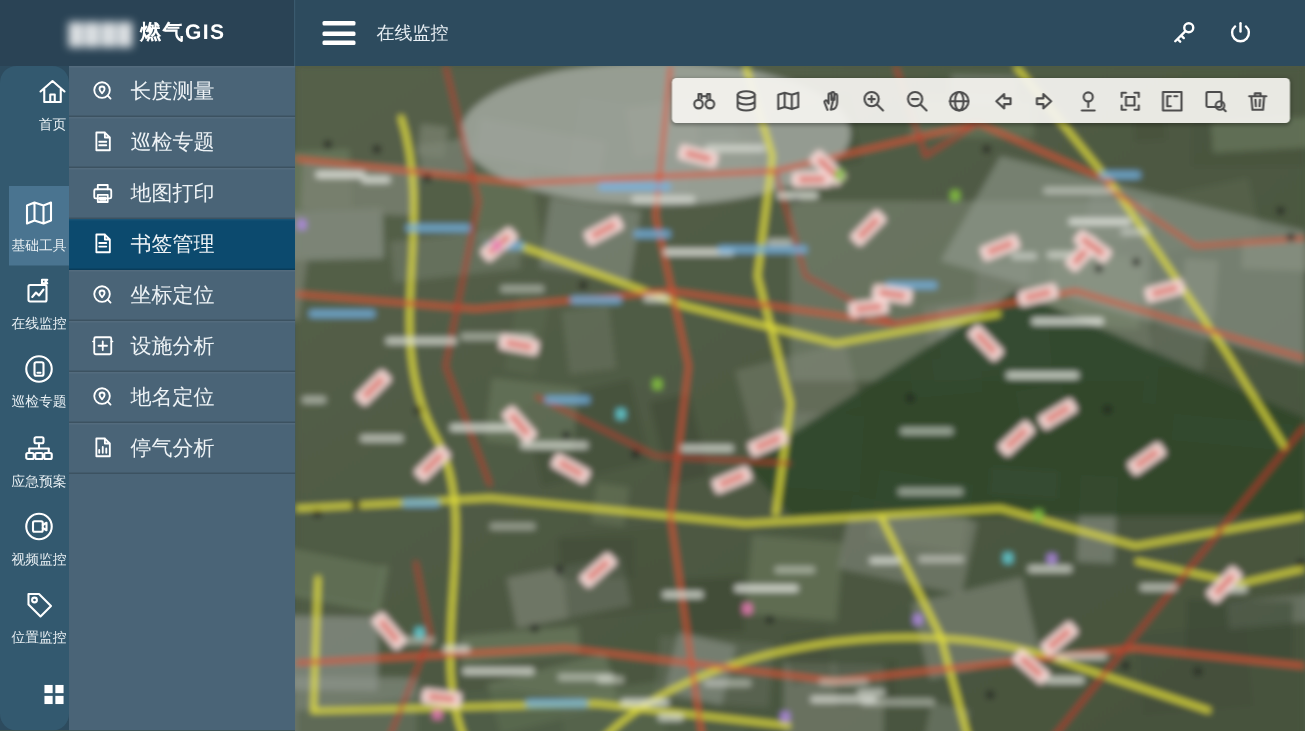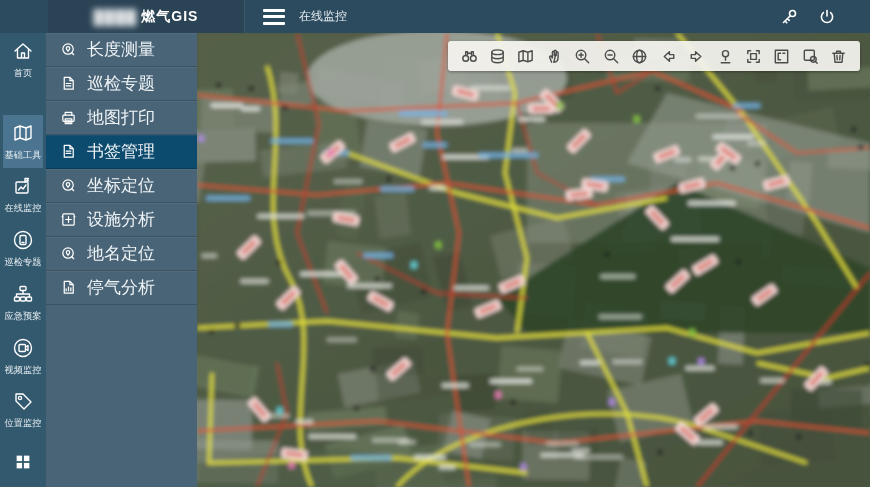--- a/index.html
+++ b/index.html
@@ -1,47 +1,47 @@
 <!DOCTYPE html>
 <html><head>
 <meta charset="utf-8">
 <style>
   * { margin:0; padding:0; box-sizing:border-box; }
   html,body { width:870px; height:487px; overflow:hidden; }
   body { font-family:"Liberation Sans","DejaVu Sans",sans-serif; background:#2d4b5e; }
   .app { width:870px; height:487px; display:flex; flex-direction:column; }
 
   
-  .header { height:33px; display:flex; flex-shrink:0;padding-left:48px; }
+  .header { height:44px; display:flex; flex-shrink:0; }
   .brand { width:197px; background:#2a4355; color:#fff; display:flex; align-items:center; justify-content:center; font-size:14px; font-weight:bold; letter-spacing:1px; border-right:1px solid #3a5a6e; }
   .brand .blurred { filter:blur(3px); opacity:.85; margin-right:4px; font-weight:bold; }
   .header-main { flex:1; background:#2d4b5e; display:flex; align-items:center; color:#dfe8ee; }
   .hamburger { width:22px; height:16px; margin-left:18px; display:flex; flex-direction:column; justify-content:space-between; cursor:pointer; }
   .hamburger span { display:block; height:3px; background:#fff; border-radius:1px; }
   .header-tab { margin-left:14px; font-size:12px; color:#e8eff4; }
   .header-right { margin-left:auto; margin-right:34px; display:flex; align-items:center; gap:20px; }
   .hicon { width:18px; height:18px; display:flex; align-items:center; justify-content:center; cursor:pointer; }
   .hicon svg { stroke:#fff; fill:none; stroke-width:1.6; stroke-linecap:round; stroke-linejoin:round; }
 
   
   .body { flex:1; display:flex; min-height:0; }
 
   
-  .iconbar { width:46px; background:#33596f; display:flex; flex-direction:column; align-items:center; flex-shrink:0; }
+  .iconbar { width:46px; background:#33596f; display:flex; flex-direction:column; align-items:flex-end; flex-shrink:0;border-radius:11px; }
   .rail-item { height:56px; display:flex; flex-direction:column; align-items:center; justify-content:center; gap:4px; color:#e8eff3; cursor:pointer; }
   .rail-item.active { background:#4a7490;margin-top:28px; }
   .rail-item .ricon { width:22px; height:22px; display:flex; align-items:center; justify-content:center; }
   .rail-item .ricon svg { stroke:#fff; fill:none; stroke-width:1.4; stroke-linecap:round; stroke-linejoin:round; }
   .rail-item .rlabel { font-size:10px; white-space:nowrap; transform:scale(.92); }
   .rail-bottom { margin-top:auto; height:52px; display:flex; align-items:center; justify-content:center; cursor:pointer; }
   .rail-bottom svg { stroke:#fff; fill:#fff; }
 
   
   .menu { width:151px; background:#4a6477; display:flex; flex-direction:column; flex-shrink:0; }
-  .menu-item { height:34px; display:flex; align-items:center; gap:10px; padding-left:14px; color:#eef3f6; font-size:17px; cursor:pointer; border-bottom:1px solid rgba(0,0,0,.18); box-shadow:inset 0 1px 0 rgba(255,255,255,.05); white-space:nowrap; }
+  .menu-item { height:34px; display:flex; align-items:center; gap:10px; padding-left:14px; color:#eef3f6; font-size:14px; cursor:pointer; border-bottom:1px solid rgba(0,0,0,.18); box-shadow:inset 0 1px 0 rgba(255,255,255,.05); white-space:nowrap; }
   .menu-item.selected { background:#0c4a6e; }
   .menu-item .micon { width:17px; height:17px; flex-shrink:0; display:flex; align-items:center; justify-content:center; }
   .menu-item .micon svg { stroke:#fff; fill:none; stroke-width:1.3; stroke-linecap:round; stroke-linejoin:round; }
 
   
   .map { flex:1; position:relative; overflow:hidden; background:#4d5a45; }
   .map svg.mapcanvas { position:absolute; left:0; top:0; }
   .map-toolbar { position:absolute; left:251px; top:8px; width:412px; height:30px; background:rgba(245,244,240,.93); border-radius:3px; box-shadow:0 1px 3px rgba(0,0,0,.35); display:flex; align-items:center; justify-content:space-between; padding:0 10px; }
   .tbtn { width:22px; height:22px; display:flex; align-items:center; justify-content:center; cursor:pointer; border-radius:2px; }
   .tbtn svg { stroke:#4d4d4d; fill:none; stroke-width:1.5; stroke-linecap:round; stroke-linejoin:round; }

